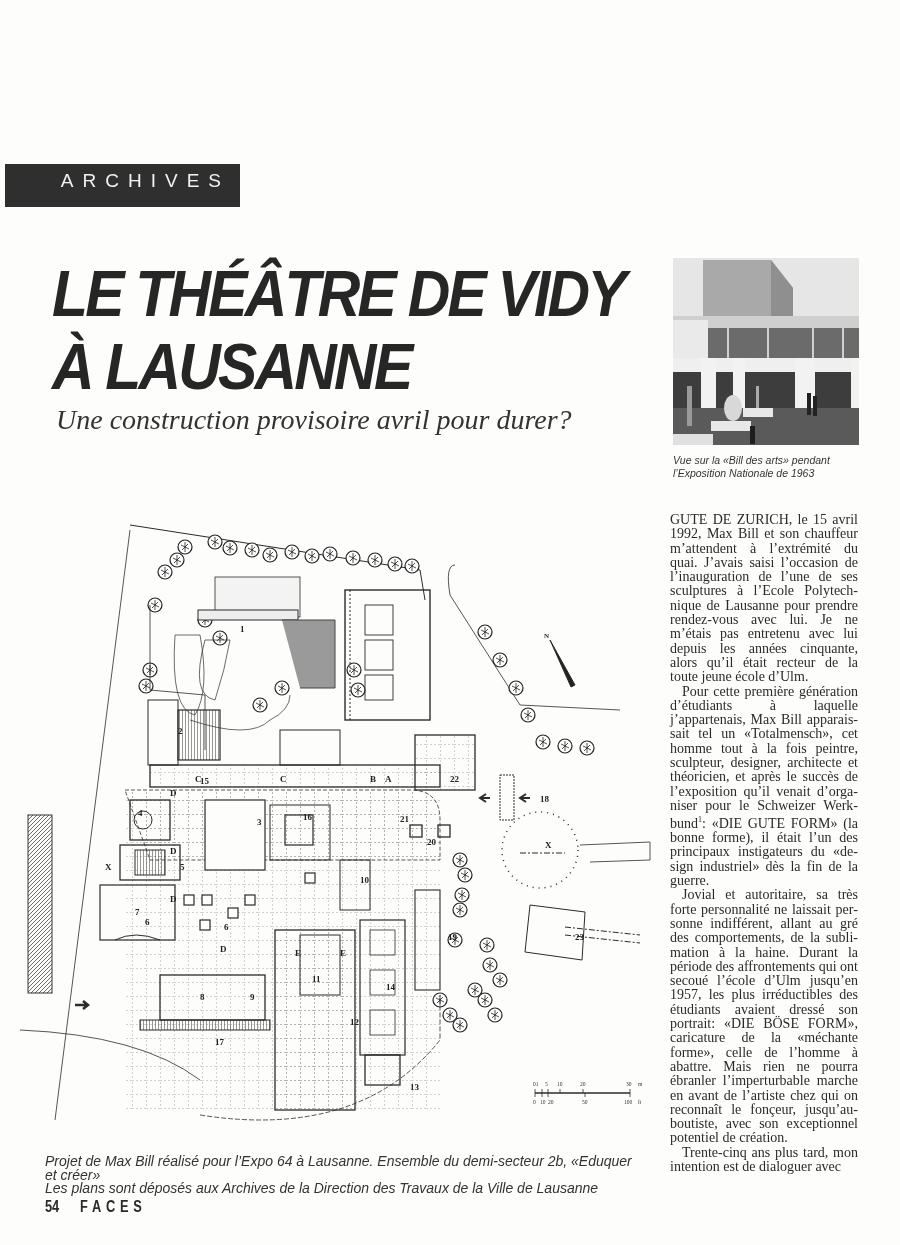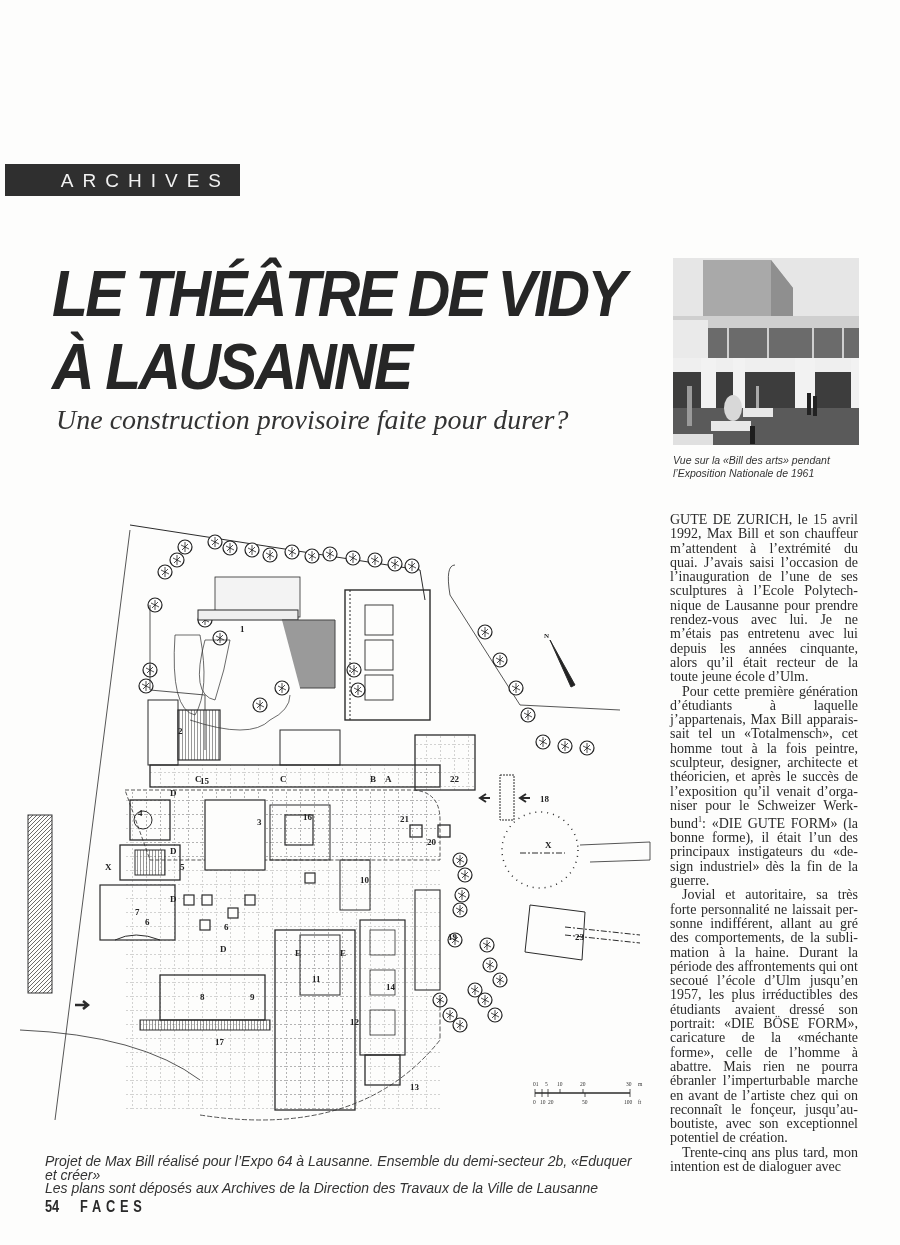--- a/index.html
+++ b/index.html
@@ -1,21 +1,21 @@
 <!DOCTYPE html>
 <html><head>
 <meta charset="utf-8">
 <style>
   html, body { margin: 0; padding: 0; background: #fdfdfc; }
   body { width: 900px; height: 1245px; position: relative; overflow: hidden; color: #232323; }
   .abs { position: absolute; }
 
   
   #section-tag {
-    left: 5px; top: 164px; width: 235px; height: 32px;
+    left: 5px; top: 164px; width: 235px; height: 43px;
     background: #2f2f2f; color: #f2f2f2;
     font-family: "Liberation Sans", sans-serif; font-size: 19px;
     letter-spacing: 9px; line-height: 33px; text-align: right;
     padding-right: 10px; box-sizing: border-box;
   }
 
   
   .title-line {
     font-family: "Liberation Sans", sans-serif; font-weight: bold; font-style: italic;
     font-size: 64px; line-height: 64px; letter-spacing: -3px; color: #262626;
@@ -62,21 +62,21 @@
 
   svg text { font-family: "Liberation Serif", serif; }
 </style>
 </head>
 <body>
 
 <div id="section-tag" class="abs">ARCHIVES</div>
 
 <div id="title-1" class="abs title-line">LE THÉÂTRE DE VIDY</div>
 <div id="title-2" class="abs title-line">À LAUSANNE</div>
-<div id="subtitle" class="abs">Une construction provisoire faite pour durer?</div>
+<div id="subtitle" class="abs">Une construction provisoire avril pour durer?</div>
 
 <div id="photo" class="abs">
   <svg width="186" height="187" viewBox="0 0 186 187">
     <rect x="0" y="0" width="186" height="187" fill="#d9d9d9"></rect>
     <rect x="0" y="0" width="186" height="70" fill="#e6e6e6"></rect>
 
     <polygon points="30,2 98,2 120,30 120,65 30,65" fill="#a9a9a9"></polygon>
     <polygon points="98,2 120,30 120,65 98,65" fill="#8f8f8f"></polygon>
 
     <rect x="0" y="58" width="186" height="12" fill="#cfcfcf"></rect>
@@ -107,21 +107,21 @@
     <ellipse cx="60" cy="150" rx="9" ry="13" fill="#d8d8d8"></ellipse>
     <rect x="14" y="128" width="5" height="40" fill="#9a9a9a"></rect>
     <rect x="83" y="128" width="3" height="22" fill="#aaa"></rect>
     <rect x="134" y="135" width="4" height="22" fill="#222"></rect>
     <rect x="140" y="138" width="4" height="20" fill="#222"></rect>
     <rect x="77" y="168" width="5" height="18" fill="#1e1e1e"></rect>
   </svg>
 </div>
 <div id="photo-caption" class="abs">
   <div>Vue sur la «Bill des arts» pendant</div>
-  <div>l’Exposition Nationale de 1961</div>
+  <div>l’Exposition Nationale de 1963</div>
 </div>
 
 <div id="body-text" class="abs">
   <p><span>GUTE DE ZURICH</span><span>, le 15 avril 1992, Max Bill et son chauffeur m’attendent à l’extrémité du quai. J’avais saisi l’occasion de l’inauguration de l’une de ses sculptures à l’Ecole Polytech­nique de Lausanne pour prendre rendez-vous avec lui. Je ne m’étais pas entretenu avec lui depuis les années cinquante, alors qu’il était recteur de la toute jeune école d’Ulm.</span></p>
   <p><span>Pour cette première généra­tion d’étudiants à laquelle j’appartenais, Max Bill apparais­sait tel un «Totalmensch», cet homme tout à la fois peintre, sculpteur, designer, architecte et théoricien, et après le succès de l’exposition qu’il venait d’orga­niser pour le Schweizer Werk­bund</span><sup>1</sup><span>: «DIE GUTE FORM» (la bonne forme), il était l’un des principaux instigateurs du «de­sign industriel» dès la fin de la guerre.</span></p>
   <p><span>Jovial et autoritaire, sa très forte personnalité ne laissait per­sonne indifférent, allant au gré des comportements, de la subli­mation à la haine. Durant la période des affrontements qui ont secoué l’école d’Ulm jusqu’en 1957, les plus irréduc­tibles des étudiants avaient dres­sé son portrait: «DIE BÖSE FORM», caricature de la «méchante forme», celle de l’homme à abattre. Mais rien ne pourra ébranler l’imperturbable marche en avant de l’artiste chez qui on reconnaît le fonçeur, jusqu’au-boutiste, avec son exceptionnel potentiel de créa­tion.</span></p>
   <p><span>Trente-cinq ans plus tard, mon intention est de dialoguer avec</span></p>
 </div>
 
 <div id="site-plan" class="abs">

